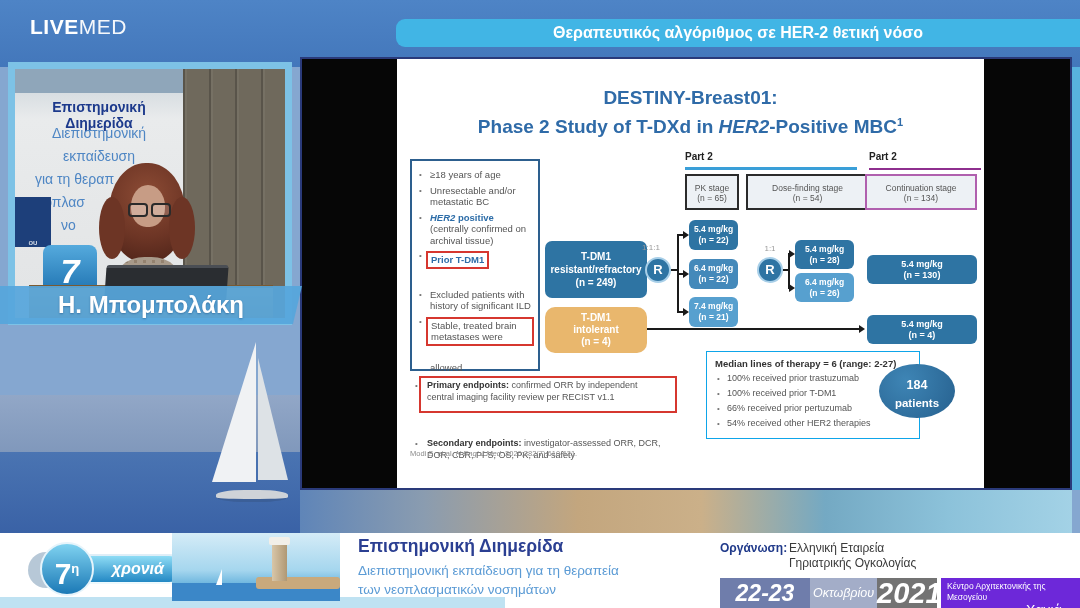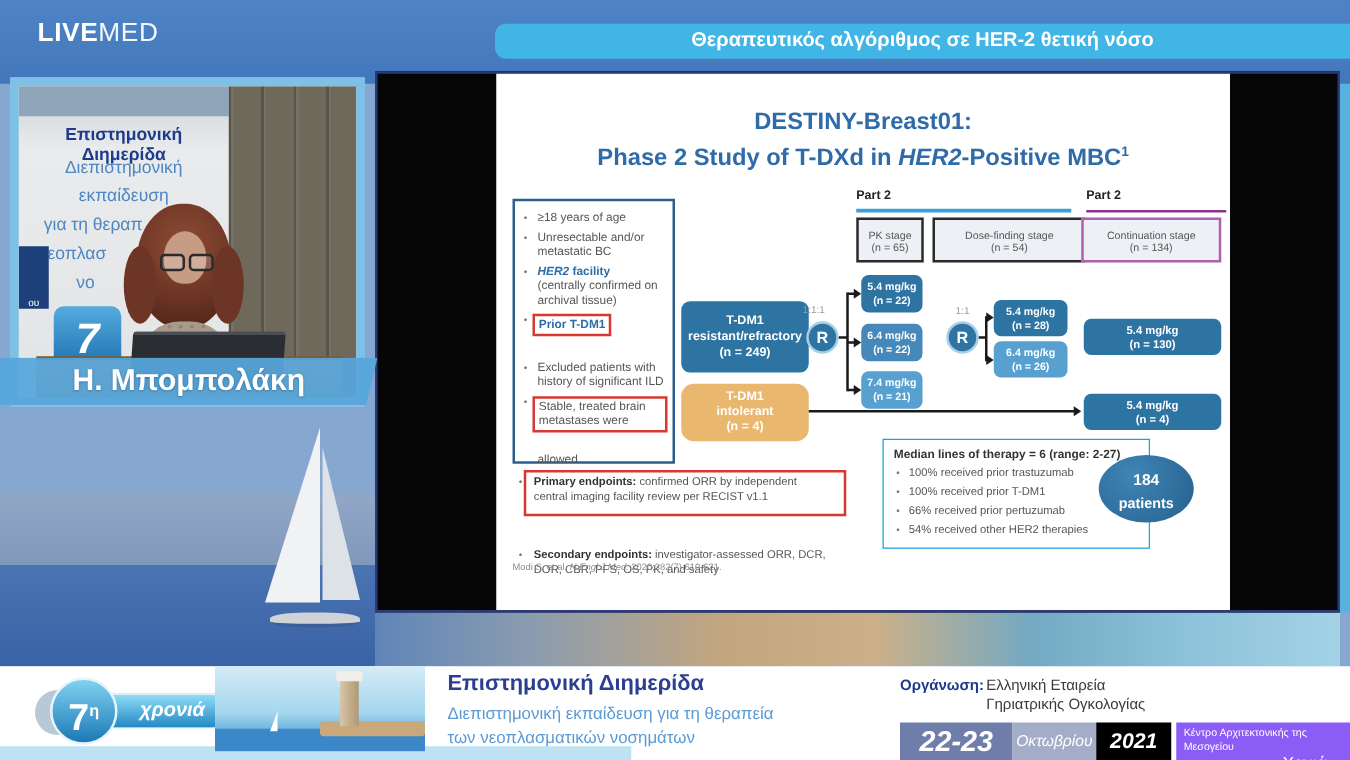--- a/index.html
+++ b/index.html
@@ -28,21 +28,21 @@
     color:#fff;font-weight:bold;font-size:16px;text-align:center;line-height:28px;}
 
   
   .video-frame{left:8px;top:62px;width:270px;height:249px;border:7px solid #7dc2e6;background:#d8dadc;overflow:hidden;}
   .v-banner{left:0;top:0;width:168px;height:249px;background:linear-gradient(180deg,#c8d2d8 0%,#e9ebec 20%,#e2e4e5 100%);}
   .v-window{left:0;top:0;width:168px;height:24px;background:#8fa6ba;}
   .v-btitle{left:2px;top:30px;width:164px;text-align:center;font-size:14px;font-weight:bold;color:#1d3a8c;}
   .v-bline{width:168px;text-align:center;font-size:14px;color:#4e86c4;}
   .v-wood{left:168px;top:0;width:102px;height:249px;background:#6f695c;
     background-image:repeating-linear-gradient(90deg,rgba(0,0,0,.20) 0 2px,rgba(255,255,255,.05) 2px 4px,transparent 4px 26px);}
-  .v-navytag{left:0;top:128px;width:24px;height:50px;background:#1d3f7a;color:#fff;font-size:8px;text-align:center;line-height:92px;z-index:2;}
+  .v-navytag{left:0;top:128px;width:36px;height:50px;background:#1d3f7a;color:#fff;font-size:8px;text-align:center;line-height:92px;z-index:2;}
   .v-seven{left:28px;top:176px;width:54px;height:52px;border-radius:8px;background:linear-gradient(180deg,#55aadd,#1b6fae);
     color:#fff;font-size:34px;font-weight:bold;font-style:italic;text-align:center;line-height:52px;z-index:2;}
   .v-hair{left:94px;top:94px;width:76px;height:100px;border-radius:48%;z-index:3;
     background:radial-gradient(circle at 50% 32%,#8d4c35 0%,#6d3525 55%,#51251a 90%);}
   .v-hair:before,.v-hair:after{content:"";position:absolute;top:34px;width:26px;height:62px;border-radius:50%;background:#6d3525;}
   .v-hair:before{left:-10px;} .v-hair:after{right:-10px;}
   .v-face{left:116px;top:116px;width:34px;height:42px;border-radius:50% 50% 45% 45%;background:#c79c85;z-index:4;}
   .v-glasses{left:113px;top:134px;display:flex;gap:3px;z-index:5;}
   .lens{width:16px;height:10px;border:2px solid #2a2a2a;border-radius:4px;background:rgba(255,255,255,.18);}
   .v-body{left:98px;top:188px;width:70px;height:62px;border-radius:45% 45% 0 0;background:#a89a8a;z-index:3;
@@ -119,22 +119,22 @@
   .fp-tower{left:100px;top:10px;width:15px;height:38px;background:linear-gradient(90deg,#d8c6a8,#b09874);}
   .fp-top{left:97px;top:4px;width:21px;height:8px;background:#f2efe8;border-radius:2px;}
   .fp-sail{left:44px;top:36px;width:0;height:0;border-bottom:16px solid #fff;border-left:6px solid transparent;}
   .f-title{left:358px;top:536px;font-size:17.5px;font-weight:bold;color:#2b3f92;}
   .f-sub{left:358px;top:561px;font-size:13.5px;line-height:19px;color:#5b9bd5;}
   .f-org-label{left:720px;top:541px;font-size:12px;font-weight:bold;color:#203a8a;}
   .f-org{left:789px;top:541px;font-size:12px;line-height:15px;color:#3a3a3a;}
   .seg{top:578px;height:30px;color:#fff;text-align:center;}
   .seg1{left:720px;width:90px;background:#6f7dab;font-size:23px;font-weight:bold;font-style:italic;line-height:30px;}
   .seg2{left:810px;width:67px;background:#a3adc8;font-size:12.5px;font-weight:normal;font-style:italic;line-height:30px;}
-  .seg3{left:877px;width:60px;background:#000000;font-size:17px;font-weight:bold;font-style:italic;line-height:30px;}
-  .seg4{left:941px;width:139px;background:#8b5cf6;text-align:left;box-sizing:border-box;padding:3px 0 0 6px;}
+  .seg3{left:877px;width:60px;background:#737373;font-size:29px;font-weight:bold;font-style:italic;line-height:30px;}
+  .seg4{left:941px;width:139px;background:#6d28d9;text-align:left;box-sizing:border-box;padding:3px 0 0 6px;}
   .seg4 .l1{font-size:8.5px;line-height:11px;}
   .seg4 .l2{font-size:8.5px;line-height:15px;}
   .seg4 .city{font-size:14px;}
 </style>
 </head>
 <body>
 
 <div class="stage">
 
   <div class="abs bg-left"></div>
@@ -180,21 +180,21 @@
 
       <div class="abs s-title">
         <span>DESTINY-Breast01:</span><br>
         <span>Phase 2 Study of T-DXd in </span><i>HER2</i><span>-Positive MBC</span><sup>1</sup>
       </div>
 
       <div class="abs crit-box">
         <div class="crit-li">≥18 years of age</div>
         <div class="crit-li">Unresectable and/or metastatic BC</div>
         <div class="crit-li">
-          <span class="crit-blue crit-it">HER2</span><span class="crit-blue"> facility</span><br>
+          <span class="crit-blue crit-it">HER2</span><span class="crit-blue"> positive</span><br>
           <span>(centrally confirmed on archival tissue)</span>
         </div>
         <div class="crit-li">
           <span class="hl-red"><span class="crit-blue">Prior T-DM1</span></span>
         </div>
         <div class="crit-li">Excluded patients with history of significant ILD</div>
         <div class="crit-li">
           <span class="hl-red">Stable, treated brain metastases were</span><br>
           <span>allowed</span>
         </div>

